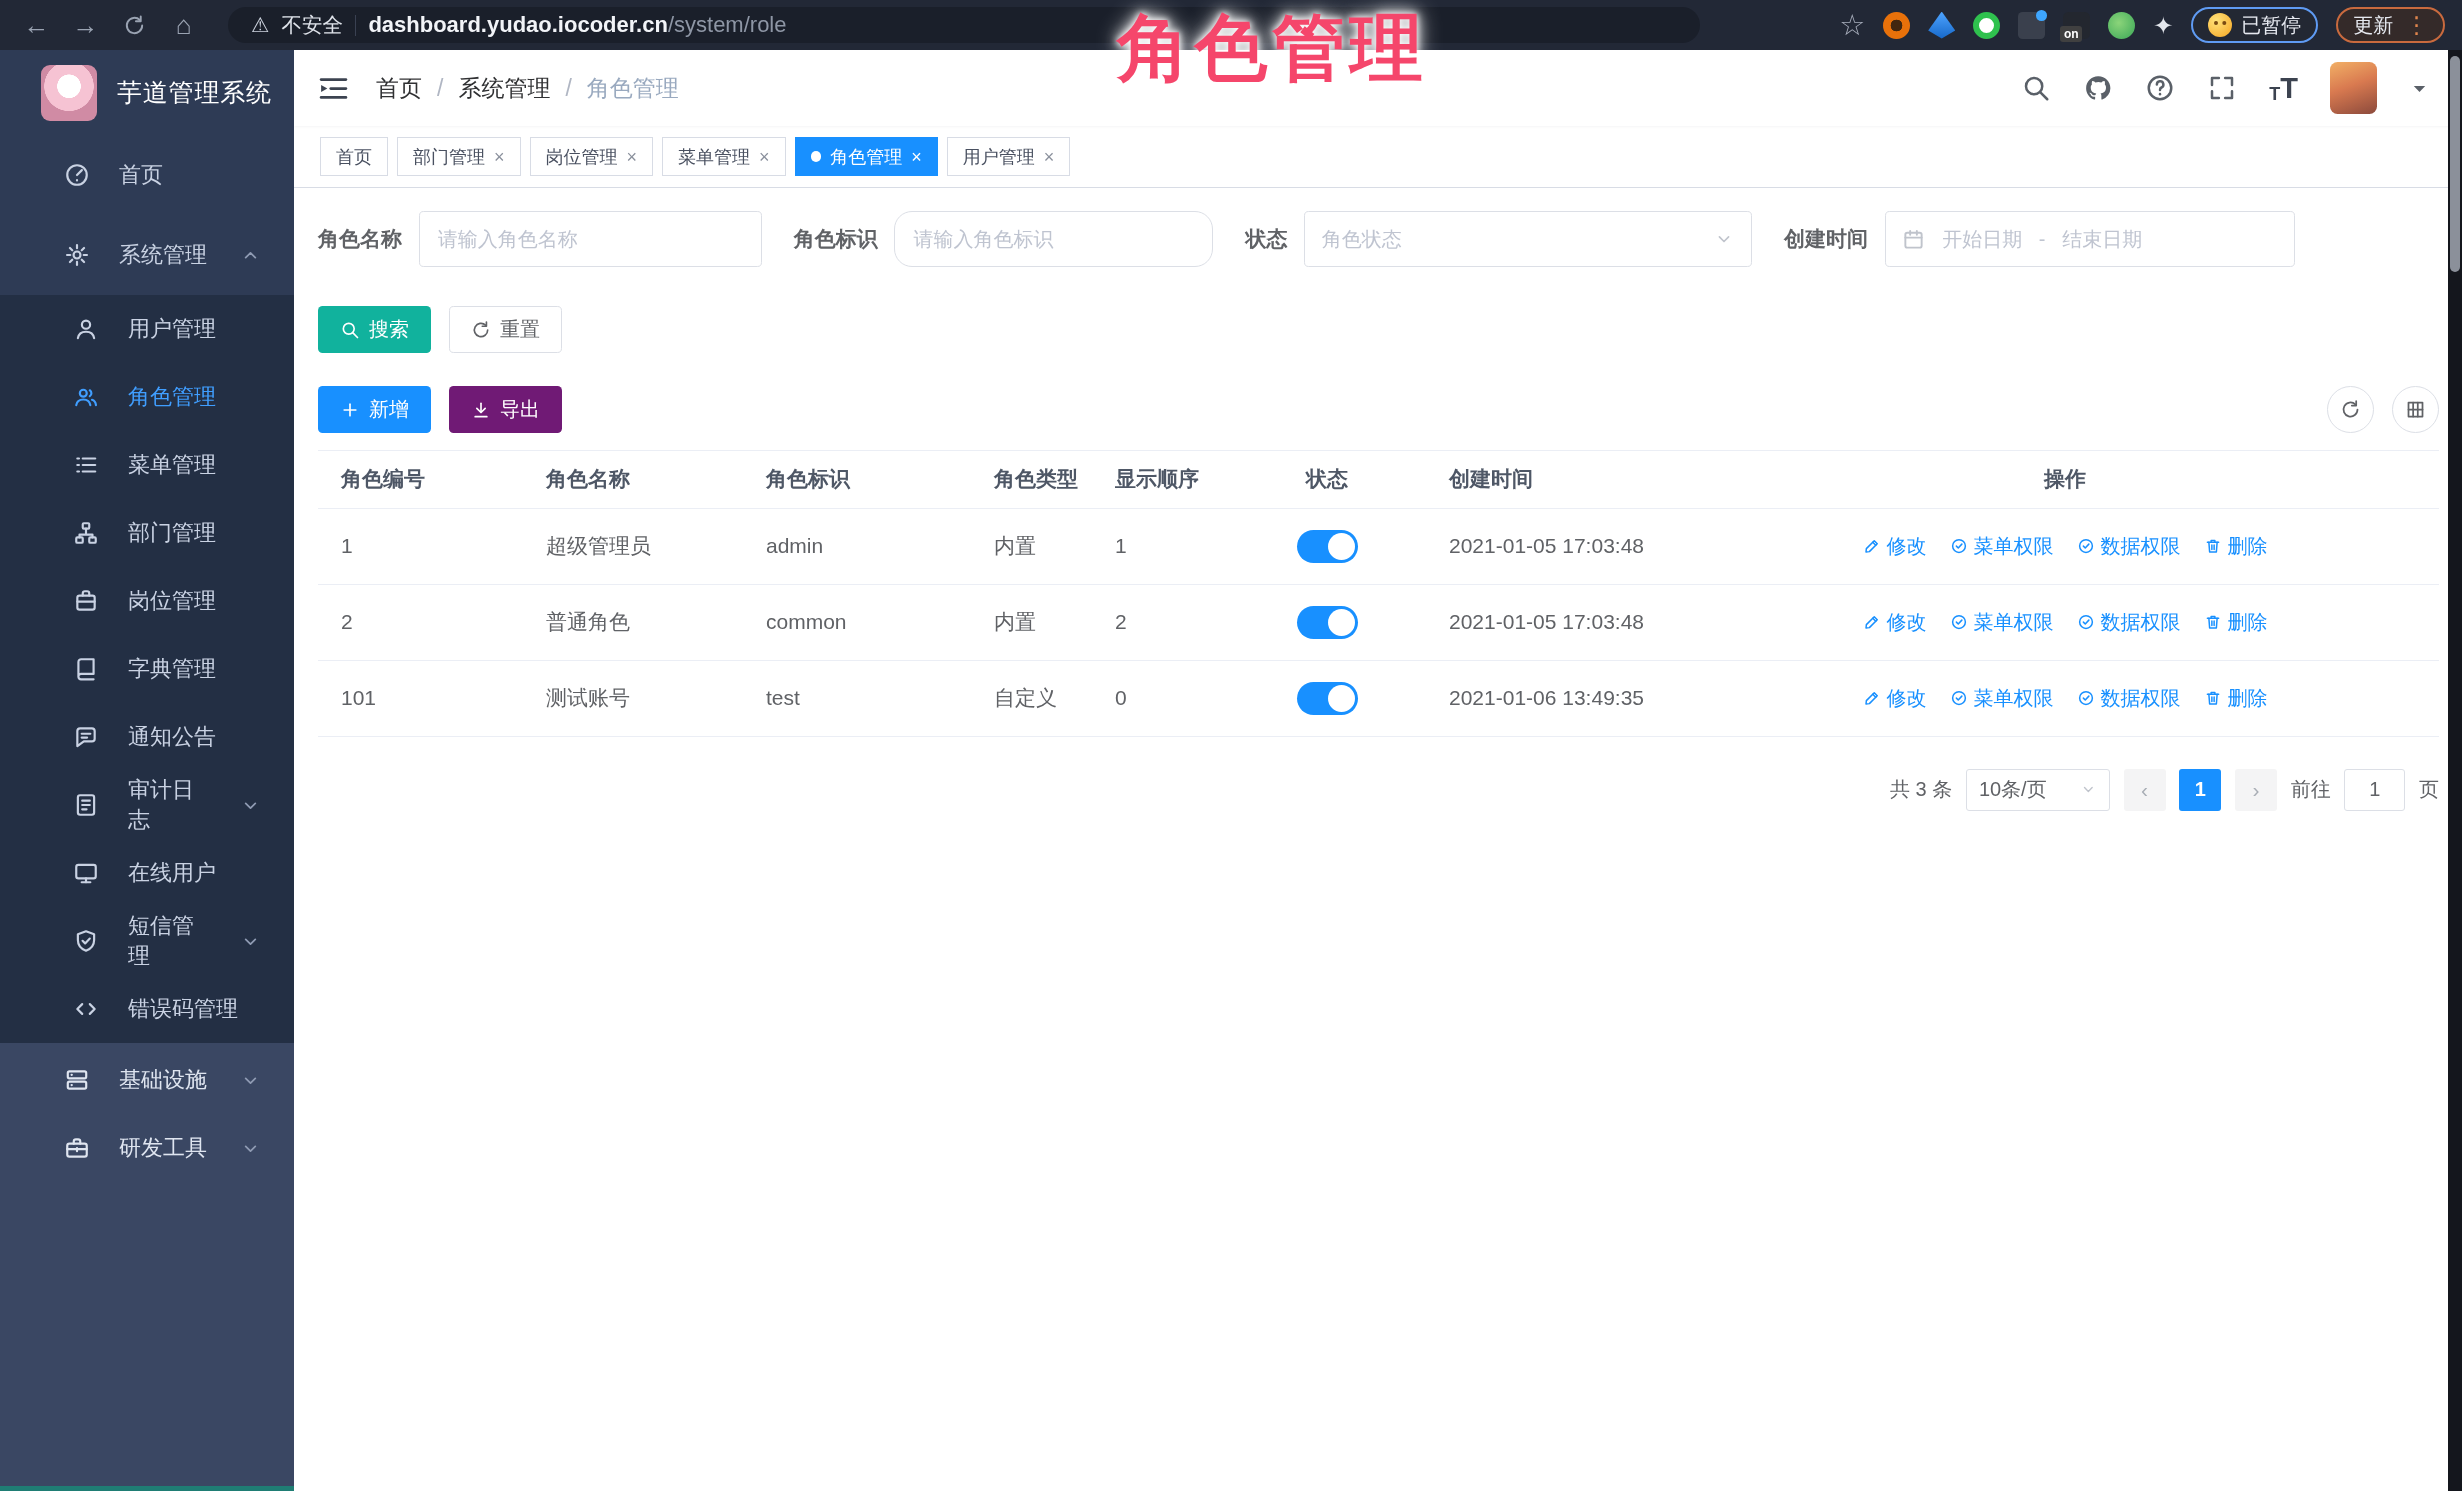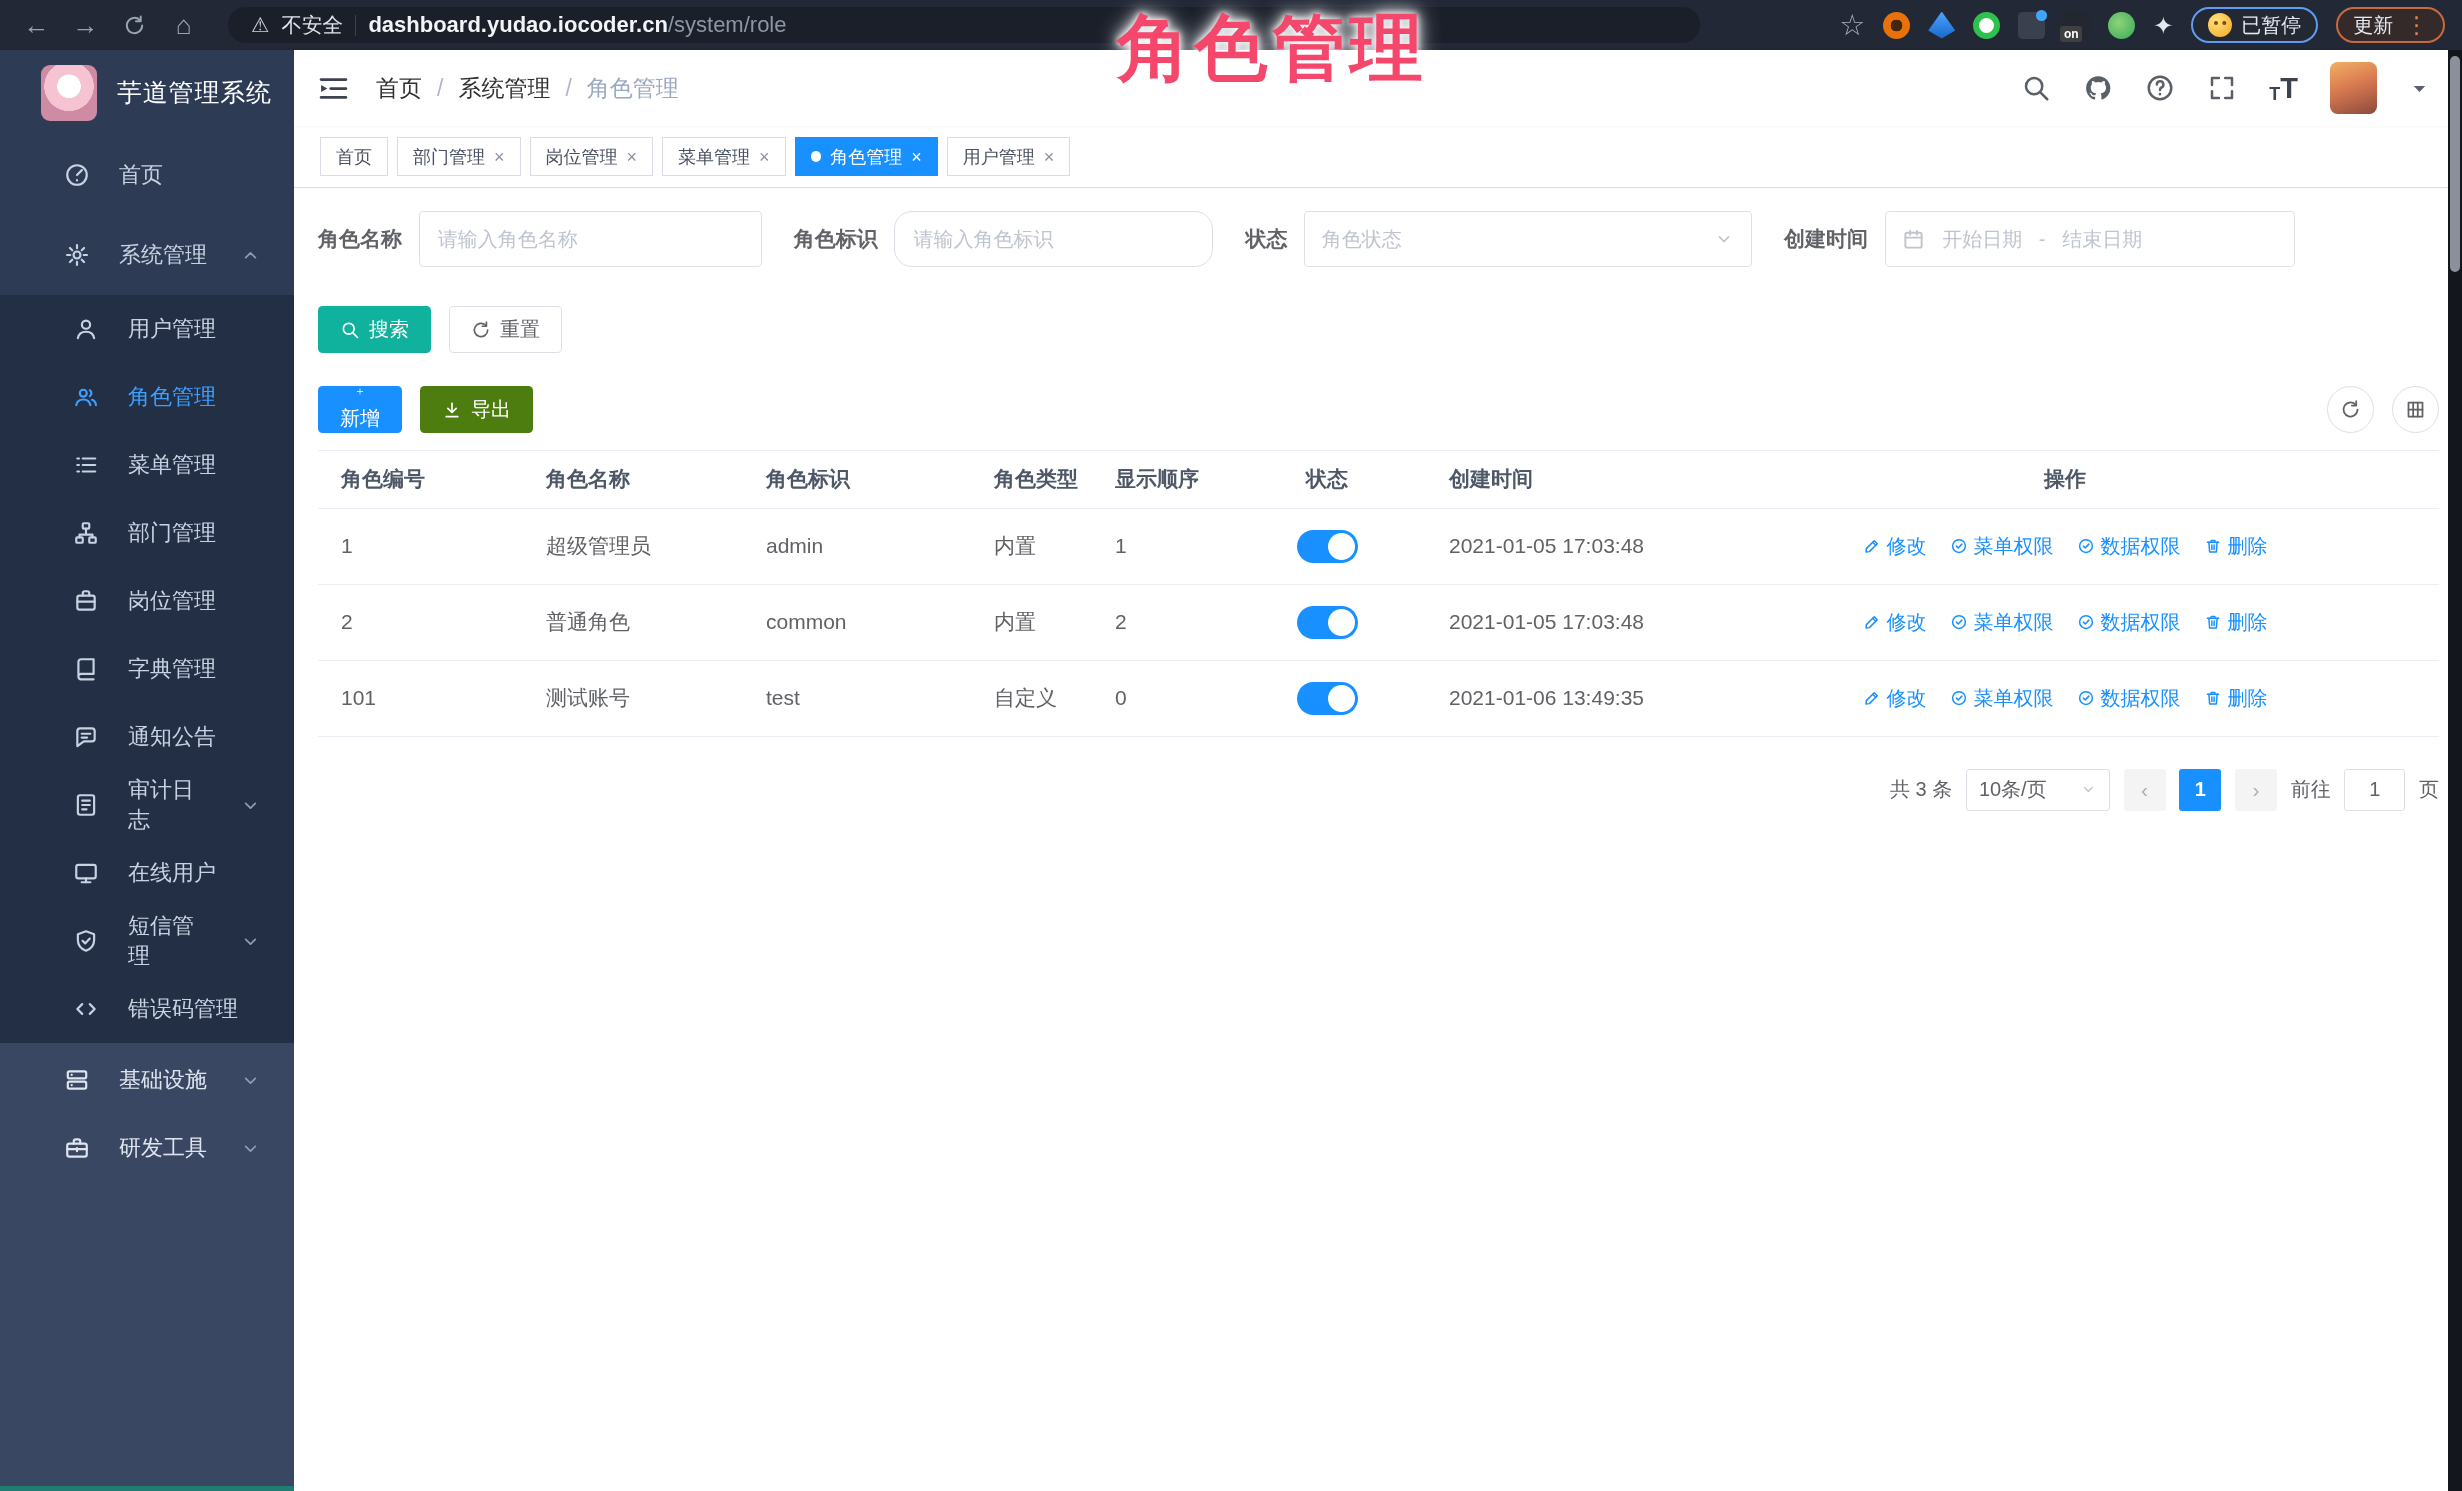--- a/index.html
+++ b/index.html
@@ -93,22 +93,22 @@
   .w-name { width:343px; } .w-key { width:319px;border-radius:18px; }
   .f-select { width:448px; height:56px; border:0.8px solid #dcdfe6; border-radius:4.6px; display:flex; align-items:center; padding:0 16.7px; color:#bfc4d0; font-size:20px; cursor:pointer; }
   .f-select .chev { margin-left:auto; width:20px; height:20px; color:#c0c4cc; }
   .f-date { width:410px; height:56px; border:0.8px solid #dcdfe6; border-radius:4.6px; display:flex; align-items:center; gap:16.7px; padding:0 16.7px; color:#bfc4d0; font-size:20px; cursor:pointer; }
   .f-date .cal { width:23px; height:23px; color:#c0c4cc; flex:none; }
 
   .btn { display:inline-flex; align-items:center; gap:9px; height:47px; padding:0 21px; border-radius:4.6px; font-size:20px; border:0.8px solid transparent; cursor:pointer; font-family:inherit; }
   .btn .bic { width:20px; height:20px; }
   .btn-search { background:#11b29d; color:#fff; }
   .btn-reset  { background:#fff; border-color:#dcdfe6; color:#606266; }
-  .btn-add    { background:#1890ff; color:#fff;flex-direction:column; }
-  .btn-export { background:#4d7c0f; color:#fff; }
+  .btn-add    { background:#1890ff; color:#fff; }
+  .btn-export { background:#701a75; color:#fff; }
   .btnrow1 { margin-bottom:33px; display:flex; gap:18px; }
   .btnrow2 { display:flex; align-items:center; gap:18px; margin-bottom:16.7px; }
   .right-tools { margin-left:auto; display:flex; gap:18px; }
   .circle-btn { width:47px; height:47px; border-radius:50%; border:0.8px solid #dcdfe6; background:#fff; display:flex; align-items:center; justify-content:center; color:#606266; cursor:pointer; }
   .circle-btn svg { width:21px; height:21px; }
 
   
   table.grid { width:100%; border-collapse:collapse; table-layout:fixed; }
   .grid th { font-size:21px; color:#4e5766; font-weight:700; text-align:left; height:58px; border-top:0.8px solid #ebeef5; border-bottom:0.8px solid #ebeef5; padding-left:23px; }
   .grid td { font-size:21px; color:#606266; height:76px; border-bottom:0.8px solid #ebeef5; padding-left:23px; }

